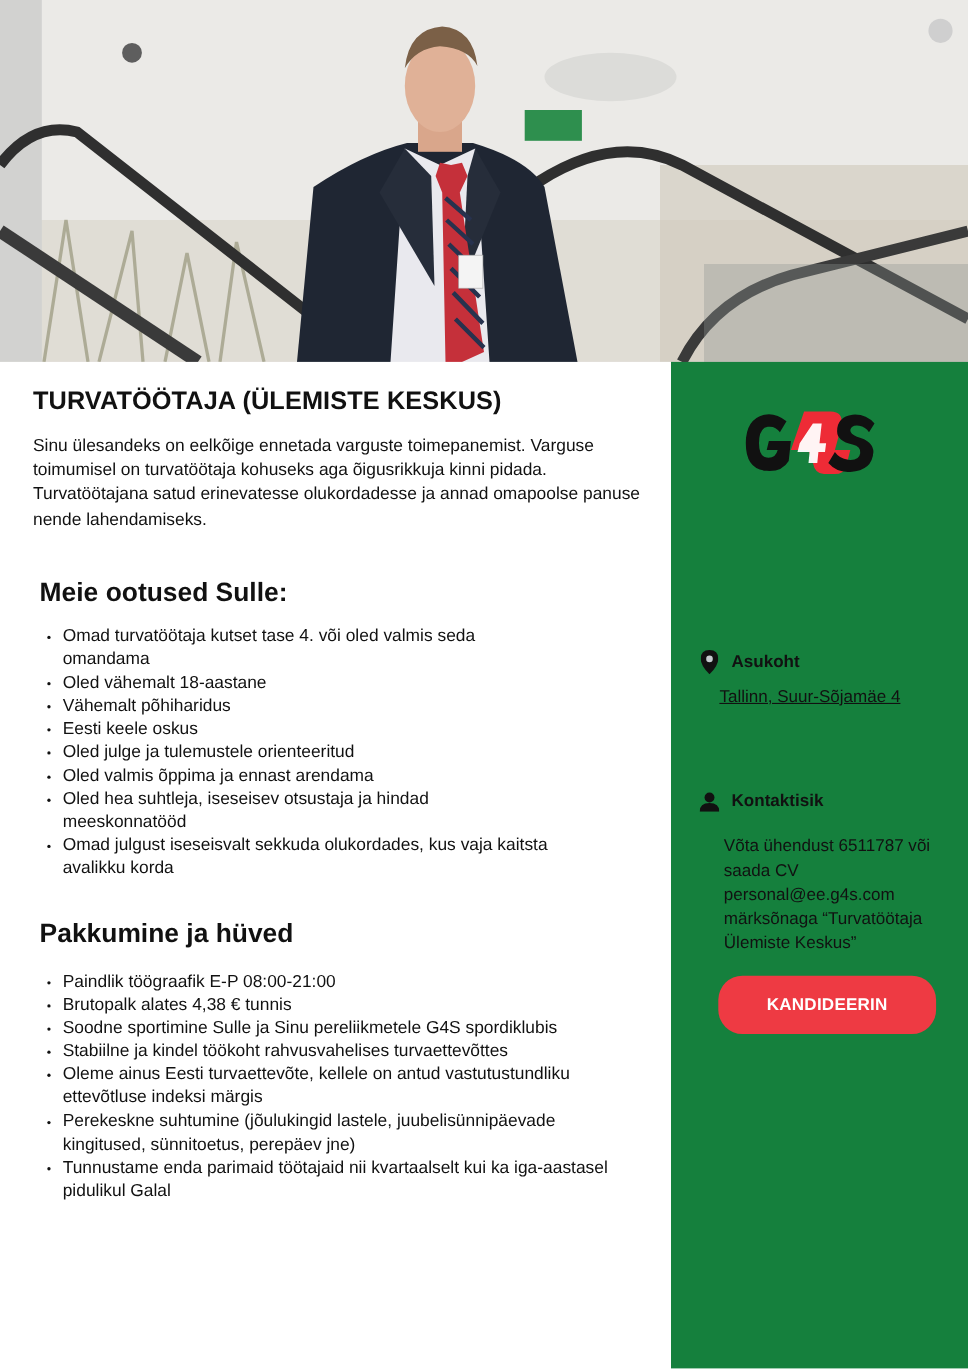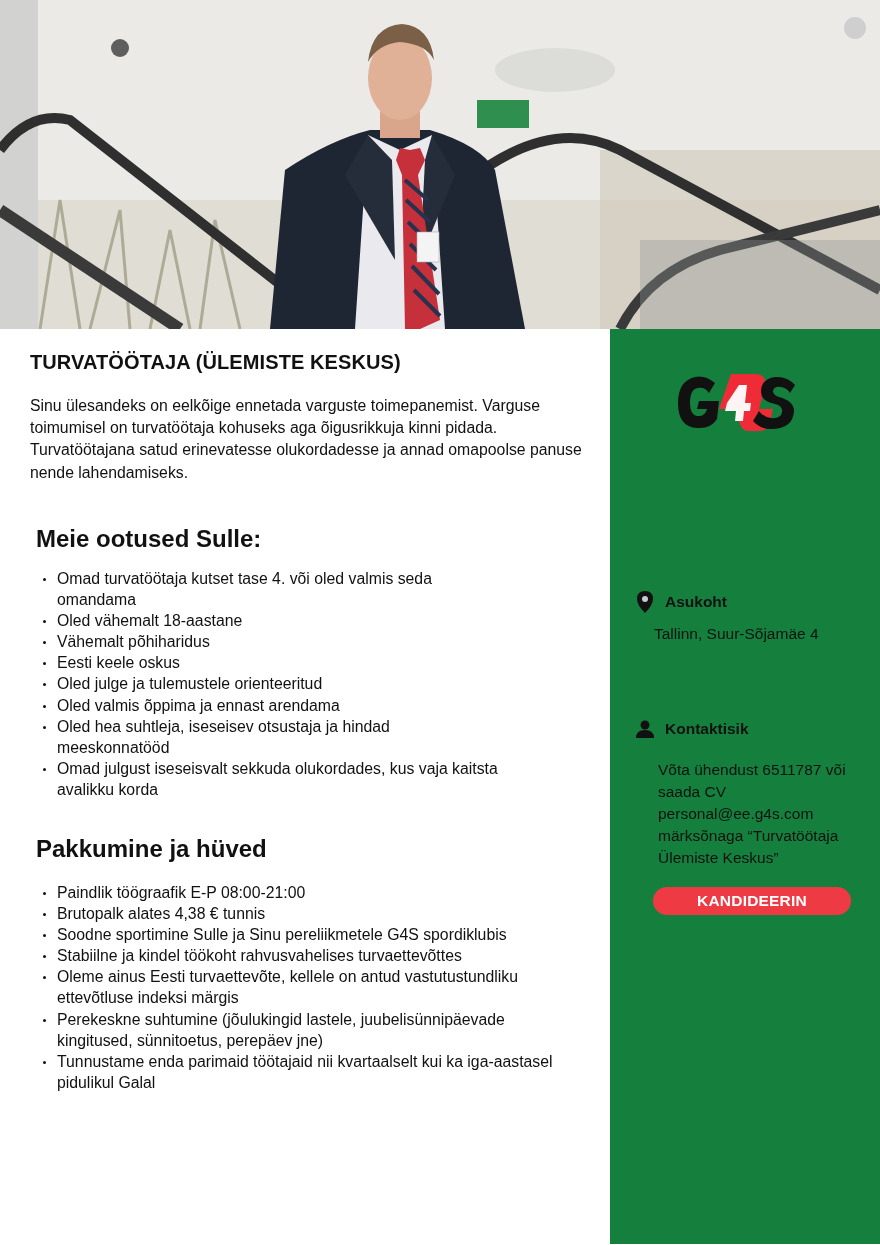--- a/index.html
+++ b/index.html
@@ -6,44 +6,44 @@
   html, body { width: 880px; height: 1245px; background: #ffffff; overflow: hidden; }
   body { font-family: "Liberation Sans", sans-serif; color: #111; position: relative; }
 
   .hero { position: absolute; left: 0; top: 0; width: 880px; height: 329px; overflow: hidden;
           background: linear-gradient(180deg, #eeeeec 0%, #e6e4e0 40%, #d9d6cf 70%, #c9c6bd 100%); }
   .hero svg { display: block; }
 
   .main { position: absolute; left: 0; top: 329px; width: 610px; height: 916px; background: #fff; }
   .sidebar { position: absolute; left: 610px; top: 329px; width: 270px; height: 915px; background: #15803d; }
 
-  .job-title { position: absolute; left: 30px; top: 22px; font-size: 20px; font-weight: bold; letter-spacing: 0.1px; }
+  .job-title { position: absolute; left: 30px; top: 22px; font-size: 23px; font-weight: bold; letter-spacing: 0.1px; }
   .intro { position: absolute; left: 30px; top: 66px; width: 560px; font-size: 15.8px; line-height: 22.2px; }
 
   .section-h { position: absolute; left: 36px; font-size: 24px; font-weight: bold; }
   .h1 { top: 196px; }
   .h2 { top: 506px; }
 
   ul.list { position: absolute; left: 40px; list-style: none; font-size: 15.8px; line-height: 21.1px; }
   ul.list li { position: relative; padding-left: 17px; }
   ul.list li::before { content: ""; position: absolute; left: 3px; top: 10px; width: 3px; height: 3px; background: #111; border-radius: 50%; }
   .l1 { top: 239px; width: 460px; }
   .l2 { top: 553px; width: 520px; }
 
   .logo { position: absolute; left: 65px; top: 42px; width: 125px; height: 62px; }
 
   .info-block { position: absolute; left: 25px; }
   .info-head { display: flex; align-items: center; font-weight: bold; font-size: 15.5px; }
   .info-head .ic { width: 20px; height: 20px; margin-right: 10px; display: inline-flex; align-items: center; justify-content: center; }
   .loc { top: 263px; }
-  .loc .info-text { margin-left: 19px; margin-top: 13px; font-size: 15.5px; }
+  .loc .info-text { margin-left: 19px; margin-top: 13px; font-size: 15.5px; text-decoration: underline; }
   .contact { top: 390px; }
   .contact .info-text { margin-left: 23px; margin-top: 20px; width: 215px; font-size: 15.5px; line-height: 22px; }
 
-  .apply-btn { position: absolute; left: 43px; top: 558px; width: 198px; height: 28px; border-radius: 22px;
+  .apply-btn { position: absolute; left: 43px; top: 558px; width: 198px; height: 53px; border-radius: 22px;
                background: #ee3a43; color: #fff; font-weight: bold; font-size: 15.5px; border: none;
                display: flex; align-items: center; justify-content: center; cursor: pointer; letter-spacing: 0.2px; }
 </style>
 </head>
 <body>
 
 <div class="hero" aria-label="Security officer in dark suit and striped tie standing on an escalator in a shopping centre">
   <svg width="880" height="329" viewBox="0 0 880 329">
 
     <rect x="0" y="0" width="880" height="329" fill="#ebeae7"></rect>

